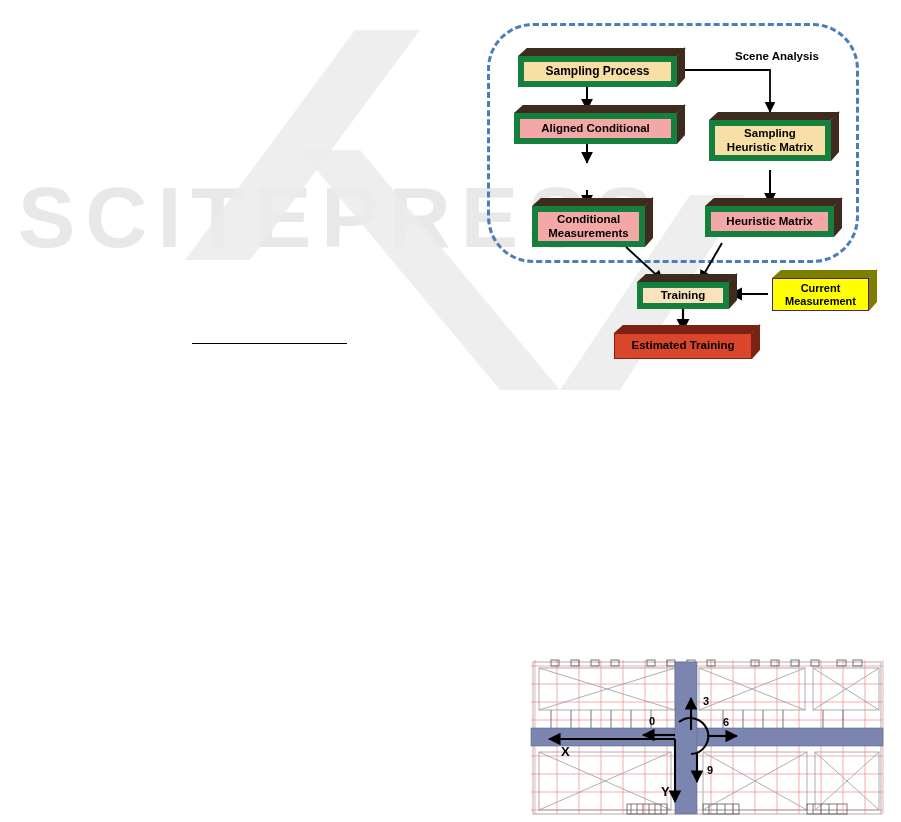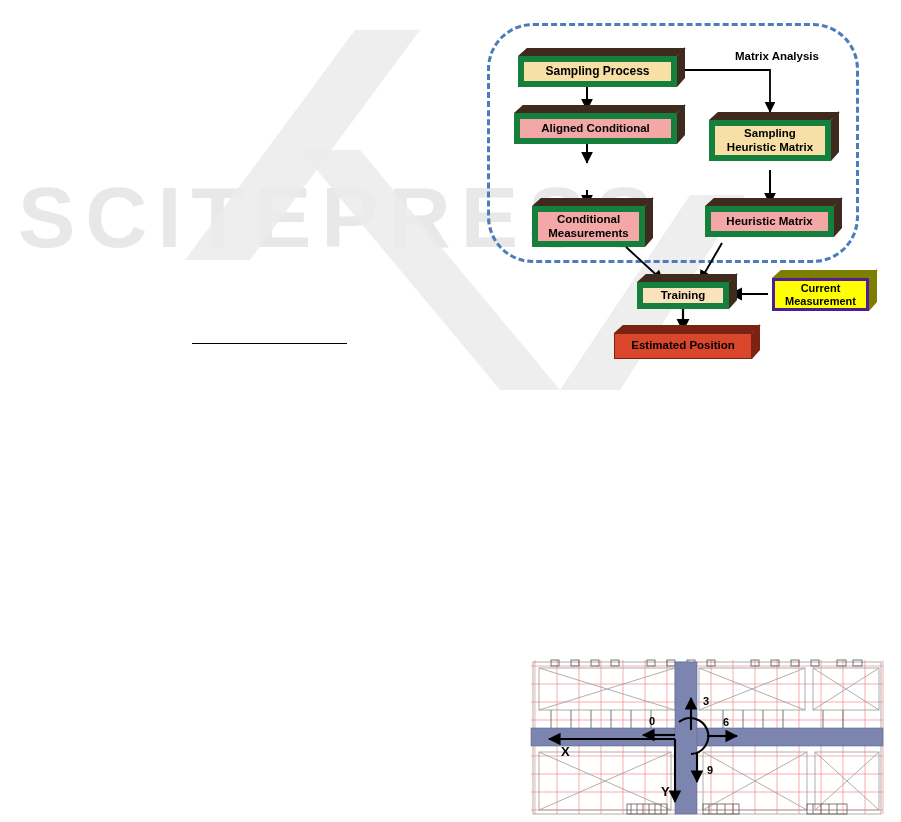--- a/index.html
+++ b/index.html
@@ -50,21 +50,21 @@
   }
   .dep-top.dark-y{background:#7d7d00;}
   .dep-side.dark-y{background:#7d7d00;}
   .dep-top.dark-r{background:#7a2314;}
   .dep-side.dark-r{background:#7a2314;}
 
   
   .fill-tan   .face{background:#f7dfa6;}
   .fill-pink  .face{background:#f3a7a7;}
   .fill-cream .face{background:#fae3bc;}
-  .fill-yellow .face{background:#ffff00;border:3px solid #4c1d95;text-align:right;}
+  .fill-yellow .face{background:#ffff00;border:1px solid #4c1d95;text-align:right;}
   .fill-red   .face{background:#d9462c;border:1px solid #7a2314;}
 
   .t13{font-size:12px;font-weight:700;}
   .t12{font-size:11.5px;font-weight:700;}
   .t11{font-size:11px;font-weight:700;}
 
   
   #scene-group{
     position:absolute;left:487px;top:23px;width:372px;height:240px;
     border:3.5px dashed #4b7dbc;border-radius:46px;box-sizing:border-box;
@@ -118,21 +118,21 @@
     <line x1="770" y1="170" x2="770" y2="204" stroke="#000" stroke-width="2" marker-end="url(#ah)"></line>
 
     <line x1="626" y1="247" x2="663" y2="281" stroke="#000" stroke-width="1.9" marker-end="url(#ah)"></line>
     <line x1="722" y1="243" x2="700" y2="281" stroke="#000" stroke-width="1.9" marker-end="url(#ah)"></line>
 
     <line x1="768" y1="294" x2="730" y2="294" stroke="#000" stroke-width="2.2" marker-end="url(#ah)"></line>
 
     <line x1="683" y1="309" x2="683" y2="331" stroke="#000" stroke-width="2.2" marker-end="url(#ah)"></line>
   </svg>
 
-  <div id="scene-analysis-label">Matrix Analysis</div>
+  <div id="scene-analysis-label">Scene Analysis</div>
 
   <div class="box3d fill-tan" style="left:518px;top:56px;width:159px;height:31px;">
     <div class="dep-top" style="background: rgb(63, 42, 30);"></div>
     <div class="dep-side" style="background: rgb(63, 42, 30);"></div>
     <div class="face" style="background: rgb(247, 223, 166);">
         <span class="lbl t13">Sampling Process</span>
       </div>
   </div>
 
   <div class="box3d fill-pink" style="left:514px;top:113px;width:163px;height:31px;">
@@ -184,21 +184,21 @@
     <div class="face" style="background: rgb(255, 255, 0);">
       <span class="lbl t11">Current</span>
       <span class="lbl t11">Measurement</span>
     </div>
   </div>
 
   <div class="box3d fill-red" style="left:614px;top:333px;width:138px;height:26px;">
     <div class="dep-top dark-r" style="background: rgb(122, 35, 20);"></div>
     <div class="dep-side dark-r" style="background: rgb(122, 35, 20);"></div>
     <div class="face" style="background: rgb(217, 70, 44);">
-        <span class="lbl t12">Estimated Position</span>
+        <span class="lbl t12">Estimated Training</span>
       </div>
   </div>
 
 </div>
 
 <div id="floorplan">
   <svg width="360" height="166" viewBox="0 0 360 166">
     <rect x="0" y="0" width="360" height="166" fill="#ffffff"></rect>
 
     <g stroke="#f08a8a" stroke-width="0.7">

